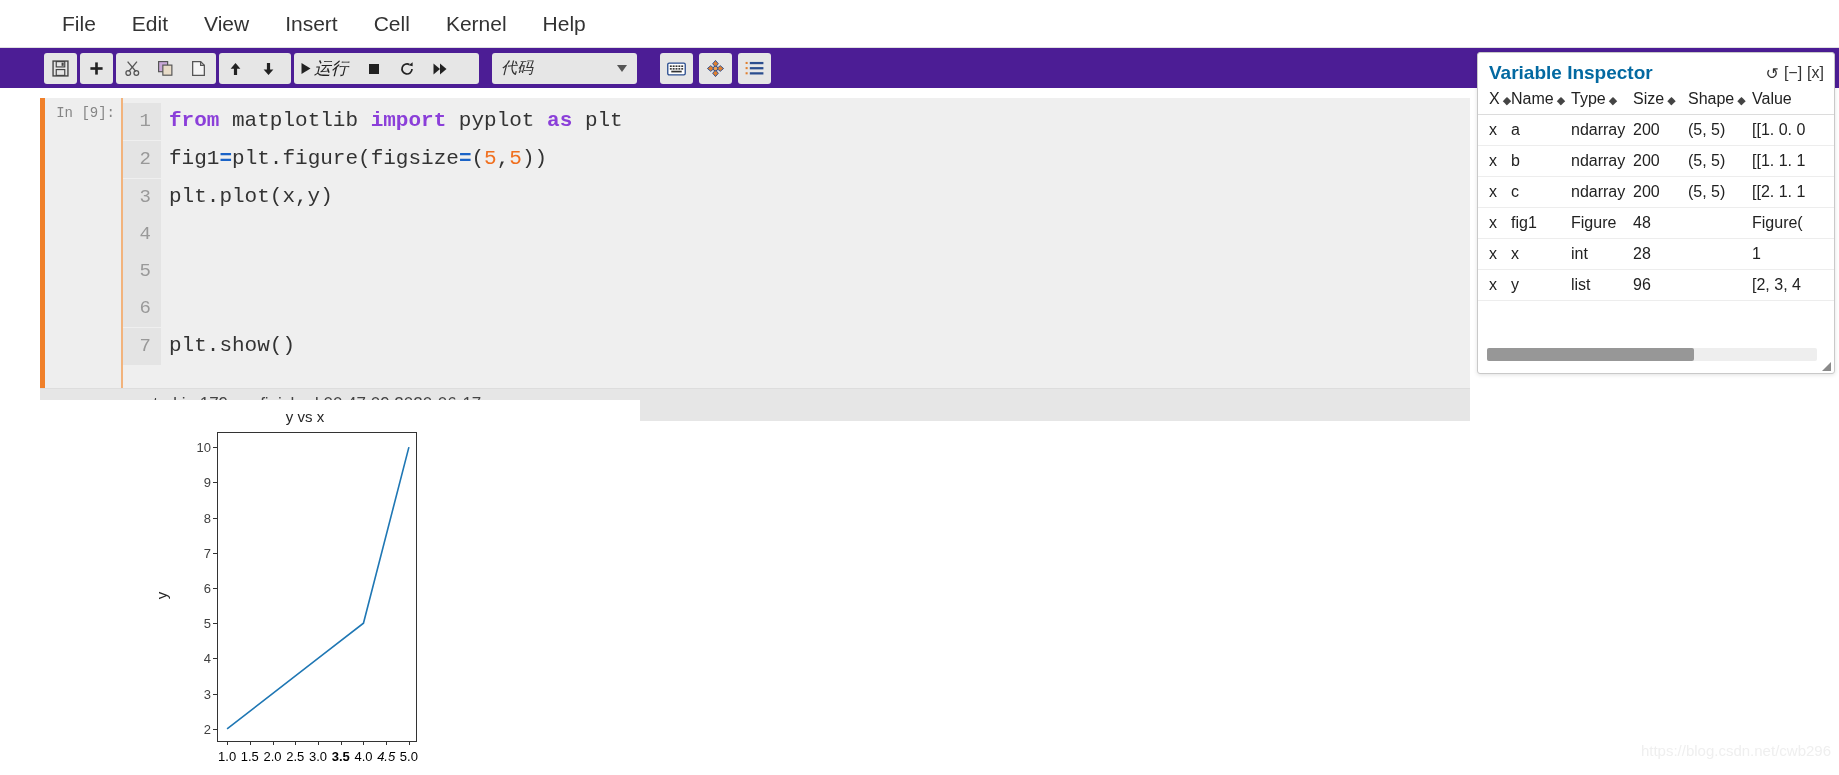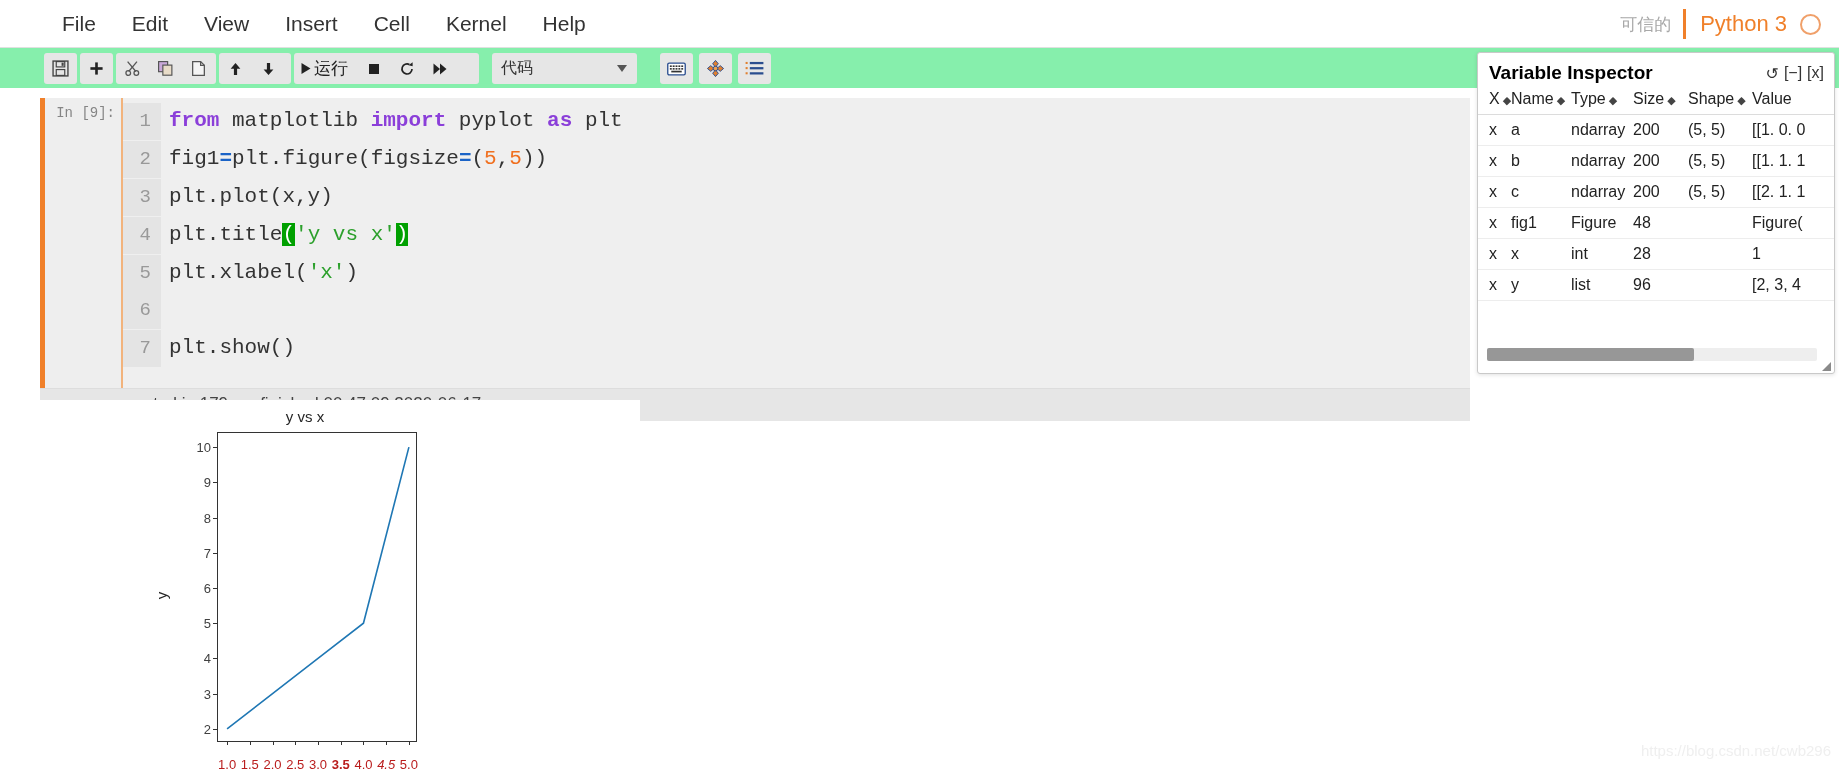--- a/index.html
+++ b/index.html
@@ -31,21 +31,22 @@
   #kernel-sep { width: 3px; height: 30px; background: #f0802a; margin-right: 14px; }
   #kernel-name { font-size: 22px; color: #f0802a; }
   #kernel-indicator {
     width: 21px; height: 21px; border: 2px solid #f0a06a; border-radius: 50%;
     margin-left: 13px; background: transparent;
   }
 
   
   #toolbar {
     position: absolute; left: 0; top: 48px; width: 1839px; height: 40px;
-    background: #86efac;
+    background: #4c1d95;
+    font-style: italic;
   }
   .tb-group {
     position: absolute; top: 5px; height: 31px;
     background: #e6e6e6; border-radius: 3px; display: flex; align-items: center;
   }
   .tb-btn {
     height: 31px; min-width: 33px; display: flex; align-items: center; justify-content: center;
     cursor: pointer; font-size: 16px; color: #333; padding: 0 6px;
   }
   .tb-label { font-size: 17px; color: #222; padding-left: 2px; padding-right: 3px; }
@@ -113,21 +114,21 @@
   #varinsp {
     position: absolute; left: 1477px; top: 52px; width: 358px; height: 322px;
     background: #ffffff; border: 1px solid #c9c9c9; border-radius: 3px;
     box-shadow: 0 1px 4px rgba(0,0,0,0.12);
     overflow: hidden;
   }
   #vi-header {
     display: flex; align-items: center; justify-content: space-between;
     padding: 9px 10px 4px 11px;
   }
-  #vi-title { font-size: 19px; font-weight: bold; color: #000000; }
+  #vi-title { font-size: 19px; font-weight: bold; color: #0369a1; }
   #vi-controls { display: flex; gap: 5px; font-size: 16px; color: #333; }
   .vi-ctrl { cursor: pointer; }
   #vi-table { width: 100%; border-collapse: collapse; table-layout: fixed; }
   #vi-table th {
     font-size: 16px; font-weight: normal; color: #222; text-align: left;
     padding: 2px 3px 6px 3px; border-bottom: 1px solid #dcdcdc;
     white-space: nowrap;
   }
   #vi-table th:first-child { padding-left: 11px; }
   #vi-table td {
@@ -171,22 +172,22 @@
     border: 1px solid #333333; background: #ffffff;
   }
   .ytick-label {
     position: absolute; right: 100%; margin-right: 7px;
     font-size: 13px; color: #404040; transform: translateY(-50%); white-space: nowrap;
   }
   .ytick-mark {
     position: absolute; right: 100%; width: 4px; height: 1px; background: #333; margin-right: 1px;
   }
   .xtick-label {
-    position: absolute; top: 100%; margin-top: 16px;
-    font-size: 13px; color: #b91c1c; transform: translateX(-50%); white-space: nowrap;
+    position: absolute; top: 100%; margin-top: 8px;
+    font-size: 13px; color: #000000; transform: translateX(-50%); white-space: nowrap;
   }
   .xtick-mark {
     position: absolute; top: 100%; width: 1px; height: 4px; background: #333;
   }
   #ylabel-text {
     position: absolute; left: 18px; top: 187px;
     font-size: 15px; color: #262626;
     transform: rotate(-90deg); transform-origin: center center;
   }
 
@@ -200,26 +201,20 @@
 
 <div id="menubar">
   <div class="menu-items">
     <div class="menu-item">File</div>
     <div class="menu-item">Edit</div>
     <div class="menu-item">View</div>
     <div class="menu-item">Insert</div>
     <div class="menu-item">Cell</div>
     <div class="menu-item">Kernel</div>
     <div class="menu-item">Help</div>
-  </div>
-  <div id="kernel-area">
-    <div id="trusted-label">可信的</div>
-    <div id="kernel-sep"></div>
-    <div id="kernel-name">Python 3</div>
-    <div id="kernel-indicator"></div>
   </div>
 </div>
 
 <div id="toolbar">
 
   <div class="tb-group" style="left:44px; width:33px;">
     <div class="tb-btn">
       <svg width="17" height="17" viewBox="0 0 16 16">
         <rect x="1" y="1" width="14" height="14" fill="none" stroke="#444" stroke-width="1.3"></rect>
         <rect x="4" y="1.5" width="8" height="5" fill="none" stroke="#444" stroke-width="1.1"></rect>
@@ -350,22 +345,22 @@
   </div>
 </div>
 
 <div id="cell-wrap">
   <div id="cell">
     <div id="prompt">In [9]:</div>
     <div id="codearea">
         <div class="code-line"><span class="ln">1</span><span class="code-text"><span class="tok-kw">from </span><span class="tok-plain">matplotlib </span><span class="tok-kw">import </span><span class="tok-plain">pyplot </span><span class="tok-kw">as </span><span class="tok-plain">plt</span></span></div>
         <div class="code-line"><span class="ln">2</span><span class="code-text"><span class="tok-plain">fig1</span><span class="tok-op">=</span><span class="tok-plain">plt.figure(figsize</span><span class="tok-op">=</span><span class="tok-plain">(</span><span class="tok-num">5</span><span class="tok-plain">,</span><span class="tok-num">5</span><span class="tok-plain">))</span></span></div>
         <div class="code-line"><span class="ln">3</span><span class="code-text"><span class="tok-plain">plt.plot(x,y)</span></span></div>
-        <div class="code-line"><span class="ln">4</span><span class="code-text"><span class="tok-plain">plt.title</span><span class="tok-match">(</span><span class="tok-str">'y vs x'</span><span class="tok-match">)</span></span></div>
-        <div class="code-line"><span class="ln">5</span><span class="code-text"><span class="tok-plain">plt.xlabel(</span><span class="tok-str">'x'</span><span class="tok-plain">)</span></span></div>
+        <div class="code-line"><span class="ln">4</span></div>
+        <div class="code-line"><span class="ln">5</span></div>
         <div class="code-line"><span class="ln">6</span></div>
         <div class="code-line"><span class="ln">7</span><span class="code-text"><span class="tok-plain">plt.show()</span></span></div>
       </div>
   </div>
   <div id="exec-status">executed in 179ms, finished 00:47:09 2020-06-17</div>
 </div>
 
 <div id="varinsp">
   <div id="vi-header">
     <div id="vi-title">Variable Inspector</div>

